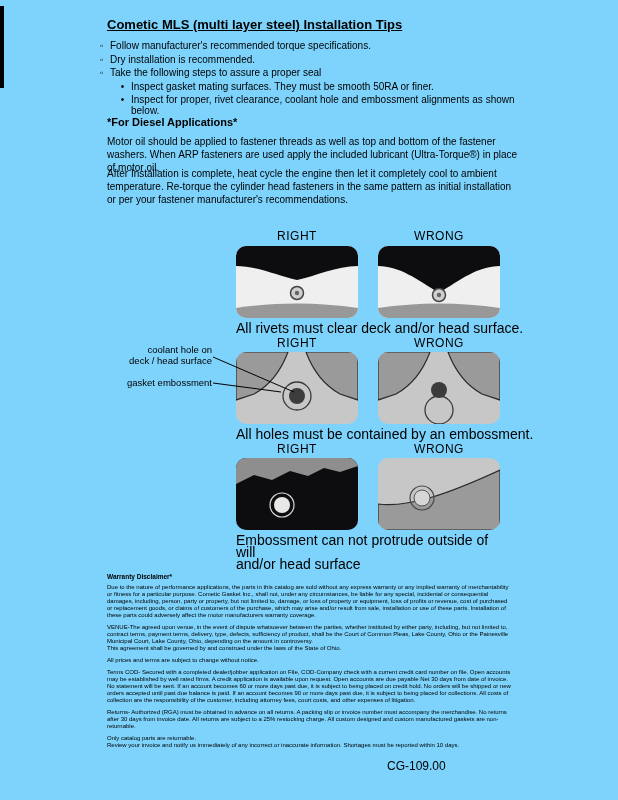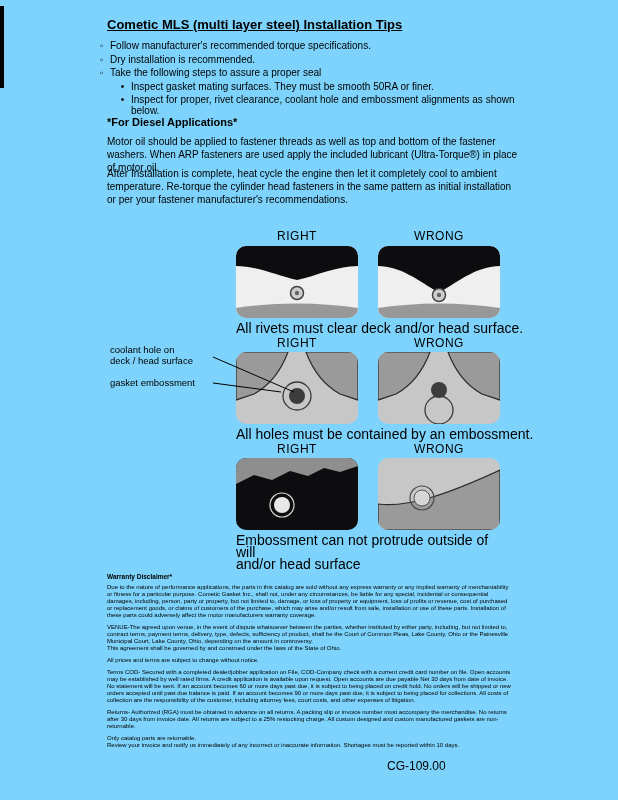--- a/index.html
+++ b/index.html
@@ -21,21 +21,21 @@
   .para { left:107px; width:414px; font-size:10px; line-height:13px; }
   .para1 { top:135px; }
   .para2 { top:167px; }
   .note  { top:211px; }
 
   .rw-head { width:122px; text-align:center; font-size:12px; letter-spacing:0.5px; }
   .diag { width:122px; height:72px; display:block; }
   .caption { font-size:14px; line-height:12px; }
   .preline { white-space:pre-line; }
 
-  .callout { width:102px; font-size:9.5px; line-height:10.5px; }
+  .callout { width:102px; text-align:right; font-size:9.5px; line-height:10.5px; }
 
   .legal { left:107px; top:573px; width:407px; }
   .legal-heading { font-size:6.5px; font-weight:bold; margin-bottom:4px; }
   .legal-para { font-size:6px; line-height:7px; margin-bottom:5px; white-space:pre-line; }
 
   .footer-code { left:387px; top:759px; font-size:12px; }
 
   .overlay { left:0; top:0; width:618px; height:800px; pointer-events:none; }
 </style>
 </head>

